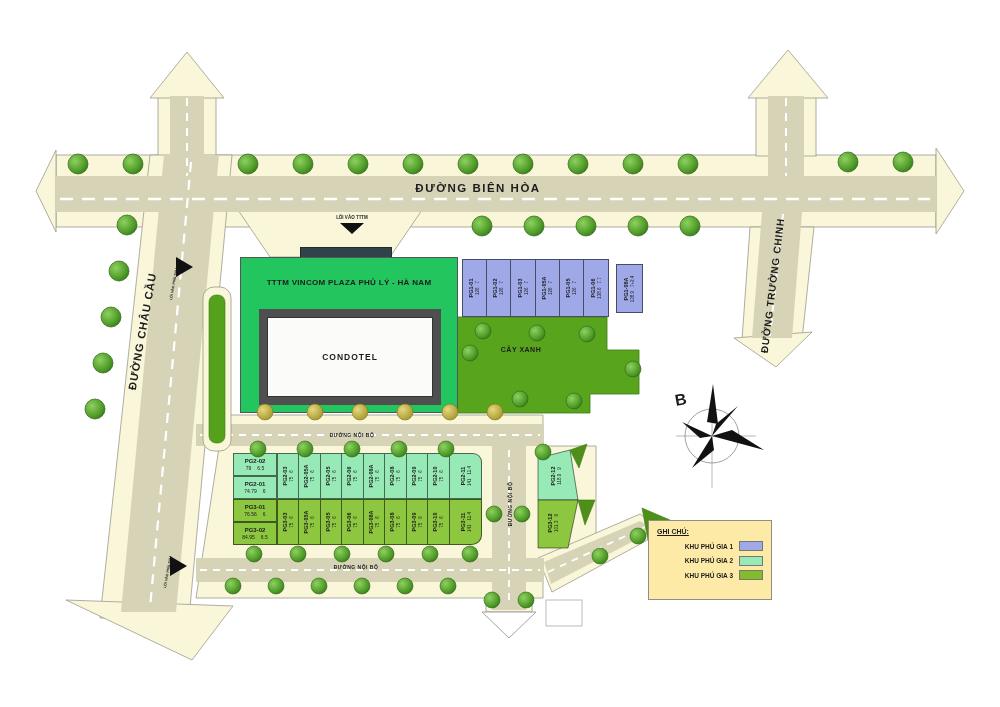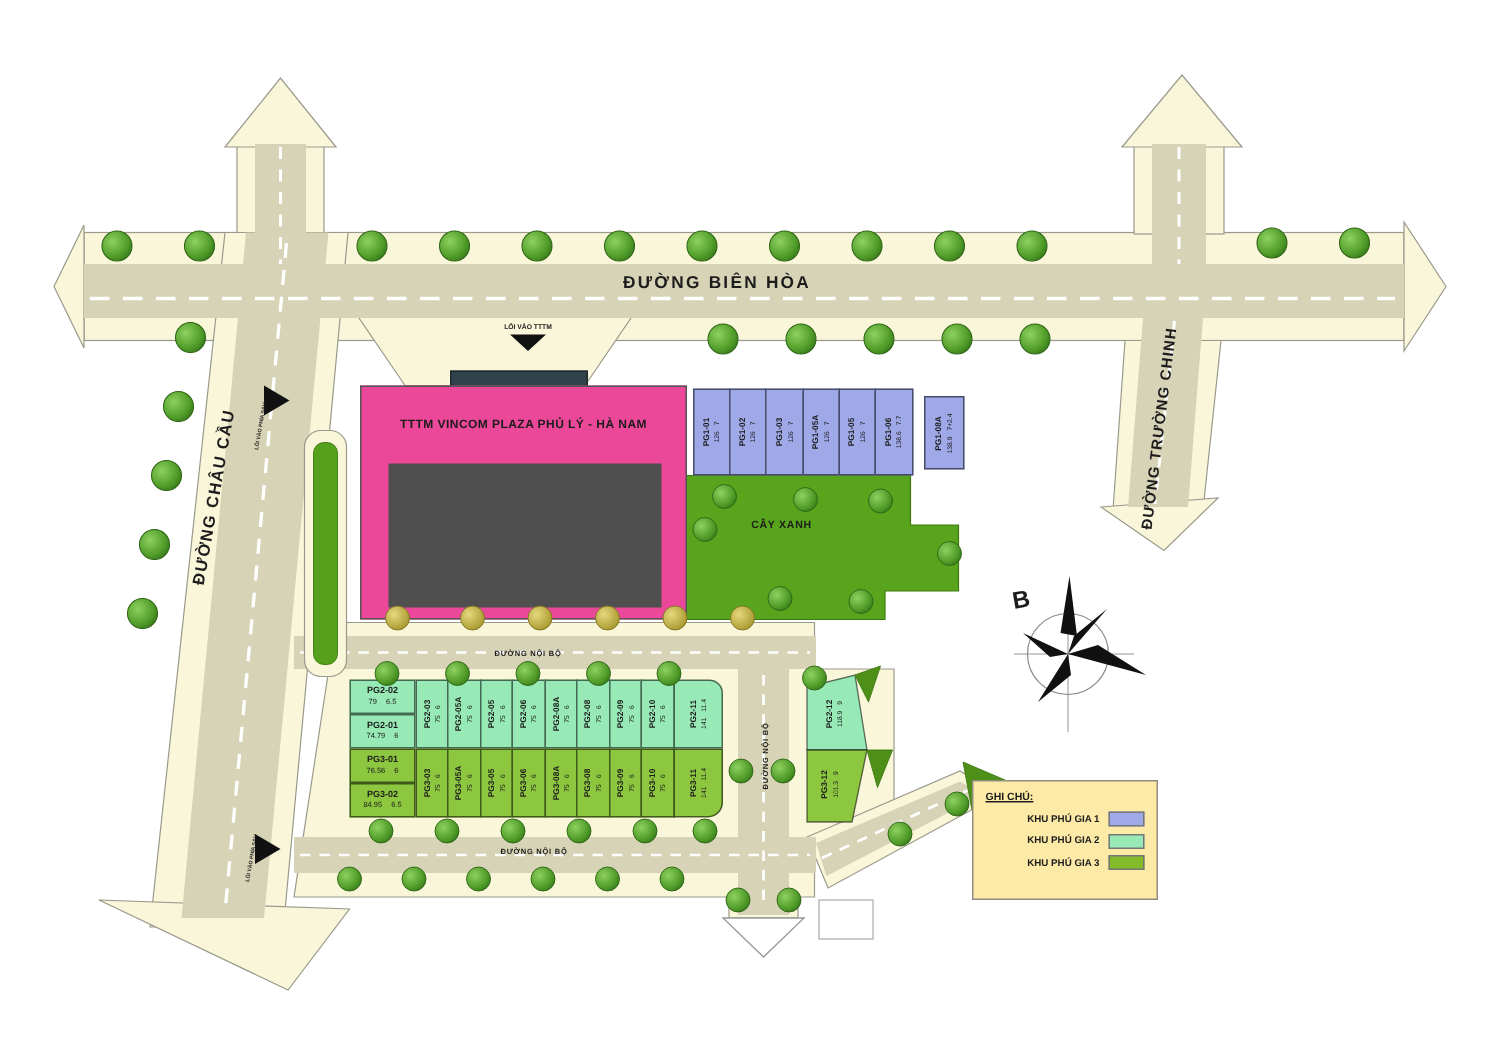--- a/index.html
+++ b/index.html
@@ -5,21 +5,21 @@
   html,body{margin:0;padding:0;background:#fff;}
   #canvas{position:relative;width:1000px;height:707px;background:#ffffff;overflow:hidden;
           font-family:"Liberation Sans", sans-serif;color:#1c1c1c;}
   svg{position:absolute;left:0;top:0;}
   #overlay-trees{pointer-events:none;z-index:3;}
   .cream{fill:#faf6da;stroke:#9a9a8c;stroke-width:.8;}
   .khaki{fill:#d7d3b6;stroke:none;}
   .dash{stroke:#ffffff;fill:none;}
   .rlabel{font-family:"Liberation Sans",sans-serif;font-weight:bold;fill:#1c1c1c;}
   
-  .building{position:absolute;left:240px;top:257px;width:218px;height:156px;background:#ec4899;
+  .building{position:absolute;left:240px;top:257px;width:218px;height:156px;background:#22c55e;
             border:1.3px solid #555;z-index:2;box-sizing:border-box;}
   .building .btitle{position:absolute;left:0;right:0;top:20px;text-align:center;font-size:8px;
             font-weight:bold;letter-spacing:.3px;}
   .canopy{position:absolute;left:300px;top:247px;width:92px;height:11px;background:#31434a;
             border:1px solid #1e2a2e;z-index:2;box-sizing:border-box;}
   .cframe{position:absolute;left:18px;top:51px;width:182px;height:96px;background:#4f4f4f;}
   .cinner{position:absolute;left:8px;top:8px;right:8px;bottom:8px;background:#fbfbf9;
           border:1px solid #333;display:flex;align-items:center;justify-content:center;
           font-size:8.5px;font-weight:bold;letter-spacing:1px;}
   .notch{position:absolute;width:9px;height:16px;background:#4f4f4f;top:40px;}
@@ -196,20 +196,21 @@
   <text class="rlabel" font-size="3.5" transform="translate(166,588) rotate(-80)">LỐI VÀO PHÍA SAU</text>
   <text class="rlabel" x="521" y="352" font-size="7" letter-spacing=".5" text-anchor="middle">CÂY XANH</text>
 </svg>
 
 <div class="canopy"></div>
 <div class="building">
   <div class="btitle">TTTM VINCOM PLAZA PHỦ LÝ -  HÀ NAM</div>
   <div class="cframe">
     <div class="notch" style="left:8px;"></div>
     <div class="notch" style="right:8px;"></div>
+    <div class="cinner">CONDOTEL</div>
   </div>
 </div>
 
 <div class="vplot pg1" style="left:462px;top:259px;width:25px;height:58px">
       <div class="rot">
         <span class="nm">PG1-01</span>
         <span class="ar">
           <span>126</span>
           <span>7</span>
         </span>

